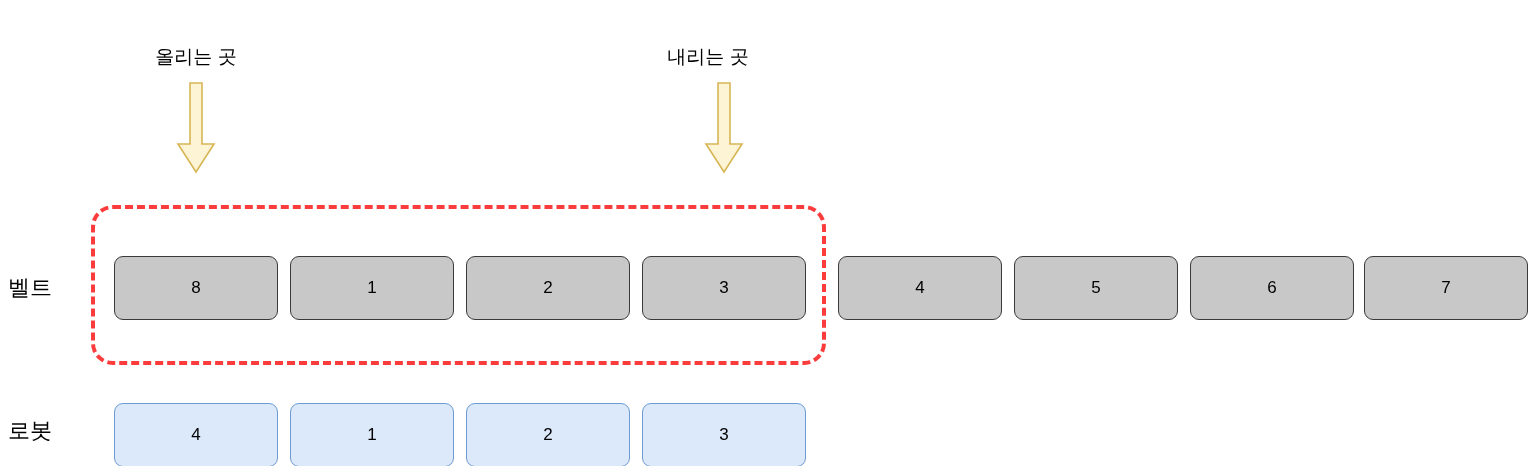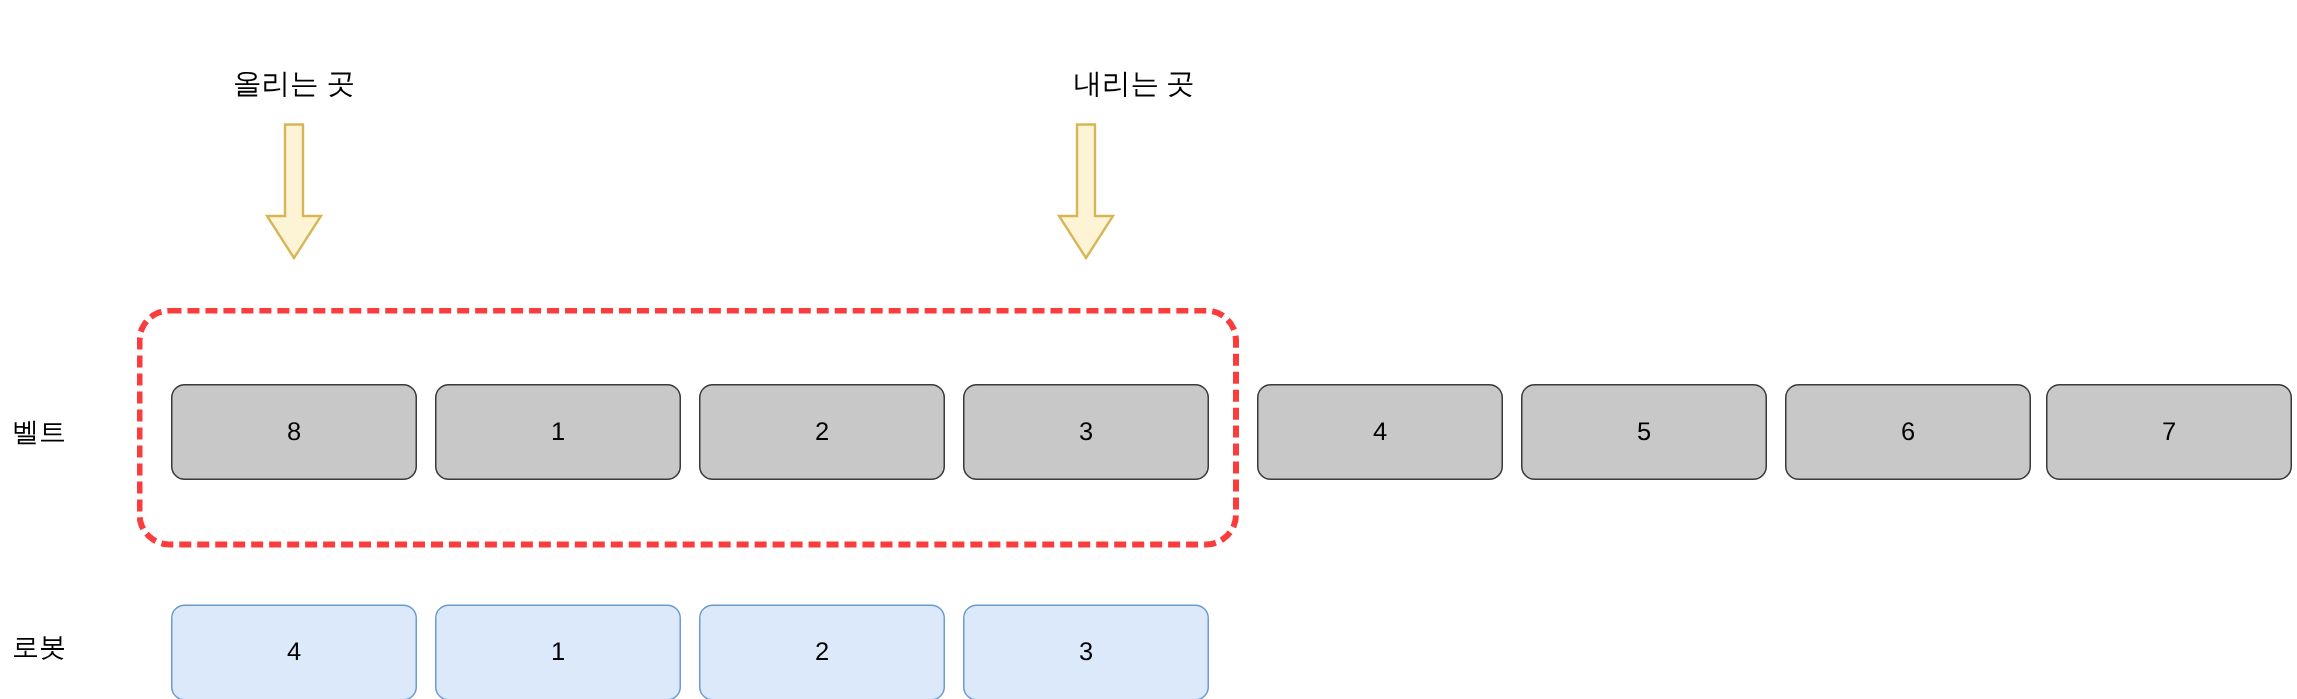--- a/index.html
+++ b/index.html
@@ -30,21 +30,21 @@
 
   
   .arrow {
     position: absolute;
     transform: translateX(-50%);
   }
 
   
   .row-label {
     position: absolute;
-    font-size: 18px;
+    font-size: 22px;
     line-height: 24px;
     color: #000000;
     white-space: nowrap;
   }
 
   
   .cell {
     position: absolute;
     width: 164px;
     height: 64px;
@@ -77,21 +77,21 @@
     background: transparent;
   }
 </style>
 </head>
 <body>
 
 <div id="canvas">
 
   <div class="anno-label" style="left:196px; top:45px;">올리는 곳</div>
 
-  <div class="anno-label" style="left:756px; top:45px;font-family:Liberation Serif, serif;">내리는 곳</div>
+  <div class="anno-label" style="left:708px; top:45px;">내리는 곳</div>
 
   <div class="arrow" style="left:196px; top:82px; width:40px; height:92px;">
     <svg width="40" height="92" viewBox="0 0 40 92" xmlns="http://www.w3.org/2000/svg">
       <polygon points="14,1 26,1 26,62 38,62 20,90 2,62 14,62" fill="#fdf3d5" stroke="#d6b656" stroke-width="1.6" stroke-linejoin="miter"></polygon>
     </svg>
   </div>
 
   <div class="arrow" style="left:724px; top:82px; width:40px; height:92px;">
     <svg width="40" height="92" viewBox="0 0 40 92" xmlns="http://www.w3.org/2000/svg">
       <polygon points="14,1 26,1 26,62 38,62 20,90 2,62 14,62" fill="#fdf3d5" stroke="#d6b656" stroke-width="1.6" stroke-linejoin="miter"></polygon>

